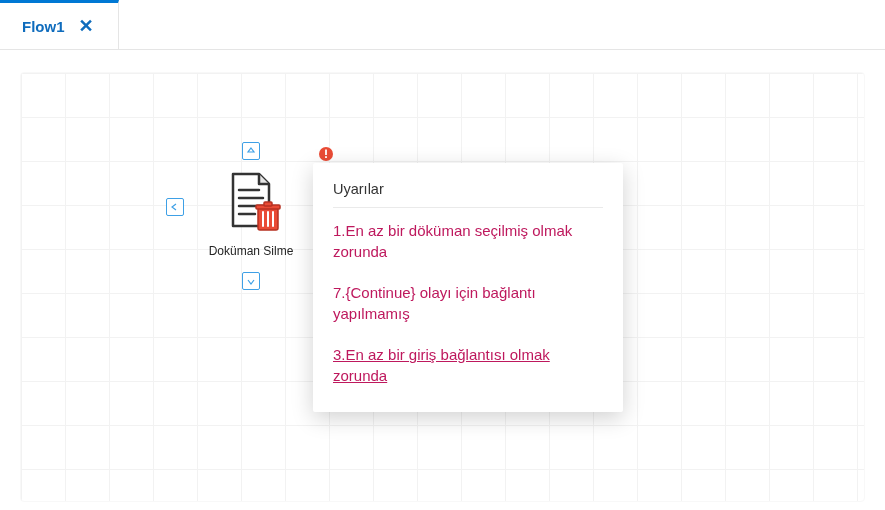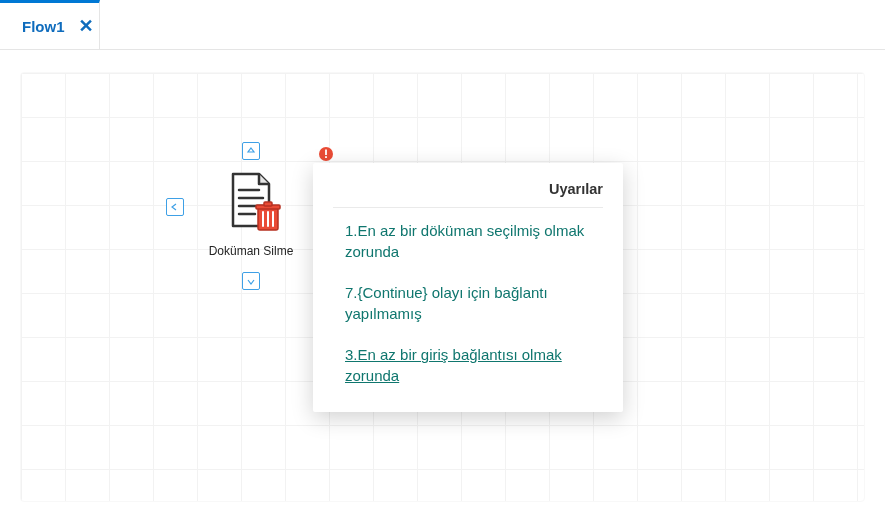--- a/index.html
+++ b/index.html
@@ -17,21 +17,21 @@
     height: 50px;
     border-bottom: 1px solid #e5e5e5;
     display: flex;
     align-items: stretch;
     padding-left: 0;
   }
   .tab {
     display: flex;
     align-items: center;
     gap: 14px;
-    padding: 0 5px 0 22px;
+    padding: 0 24px 0 22px;
     border-top: 3px solid #0078d4;
     border-right: 1px solid #e5e5e5;
     background: #fff;
     font-size: 15px;
     color: #0f6cbd;
     font-weight: 600;
     cursor: pointer;
   }
   .tab-close {
     color: #0f6cbd;
@@ -113,32 +113,30 @@
     width: 310px;
     background: #ffffff;
     box-shadow: 0 6px 22px rgba(0,0,0,0.18);
     border-radius: 2px;
     padding: 16px 20px 26px 20px;
     font-size: 15px;
     color: #3c3c3c;
     line-height: 1.4;
   }
   .tooltip-title {
-    font-weight: 700;
+    font-weight: 400;
     color: #333;
     padding-bottom: 8px;
     border-bottom: 1px solid #eaeaea;
     margin-bottom: 12px;
     font-size: 14.5px;
-    text-align: right;
   }
   .tooltip-item {
     margin-bottom: 20px;
-    color: #0f766e;
-    margin-left: 12px;
+    color: #be185d;
   }
   .tooltip-item:last-child { margin-bottom: 0; text-decoration: underline; }
 
   svg { display: block; }
 </style>
 </head>
 <body>
 
 <div class="tab-bar">
   <div class="tab">

